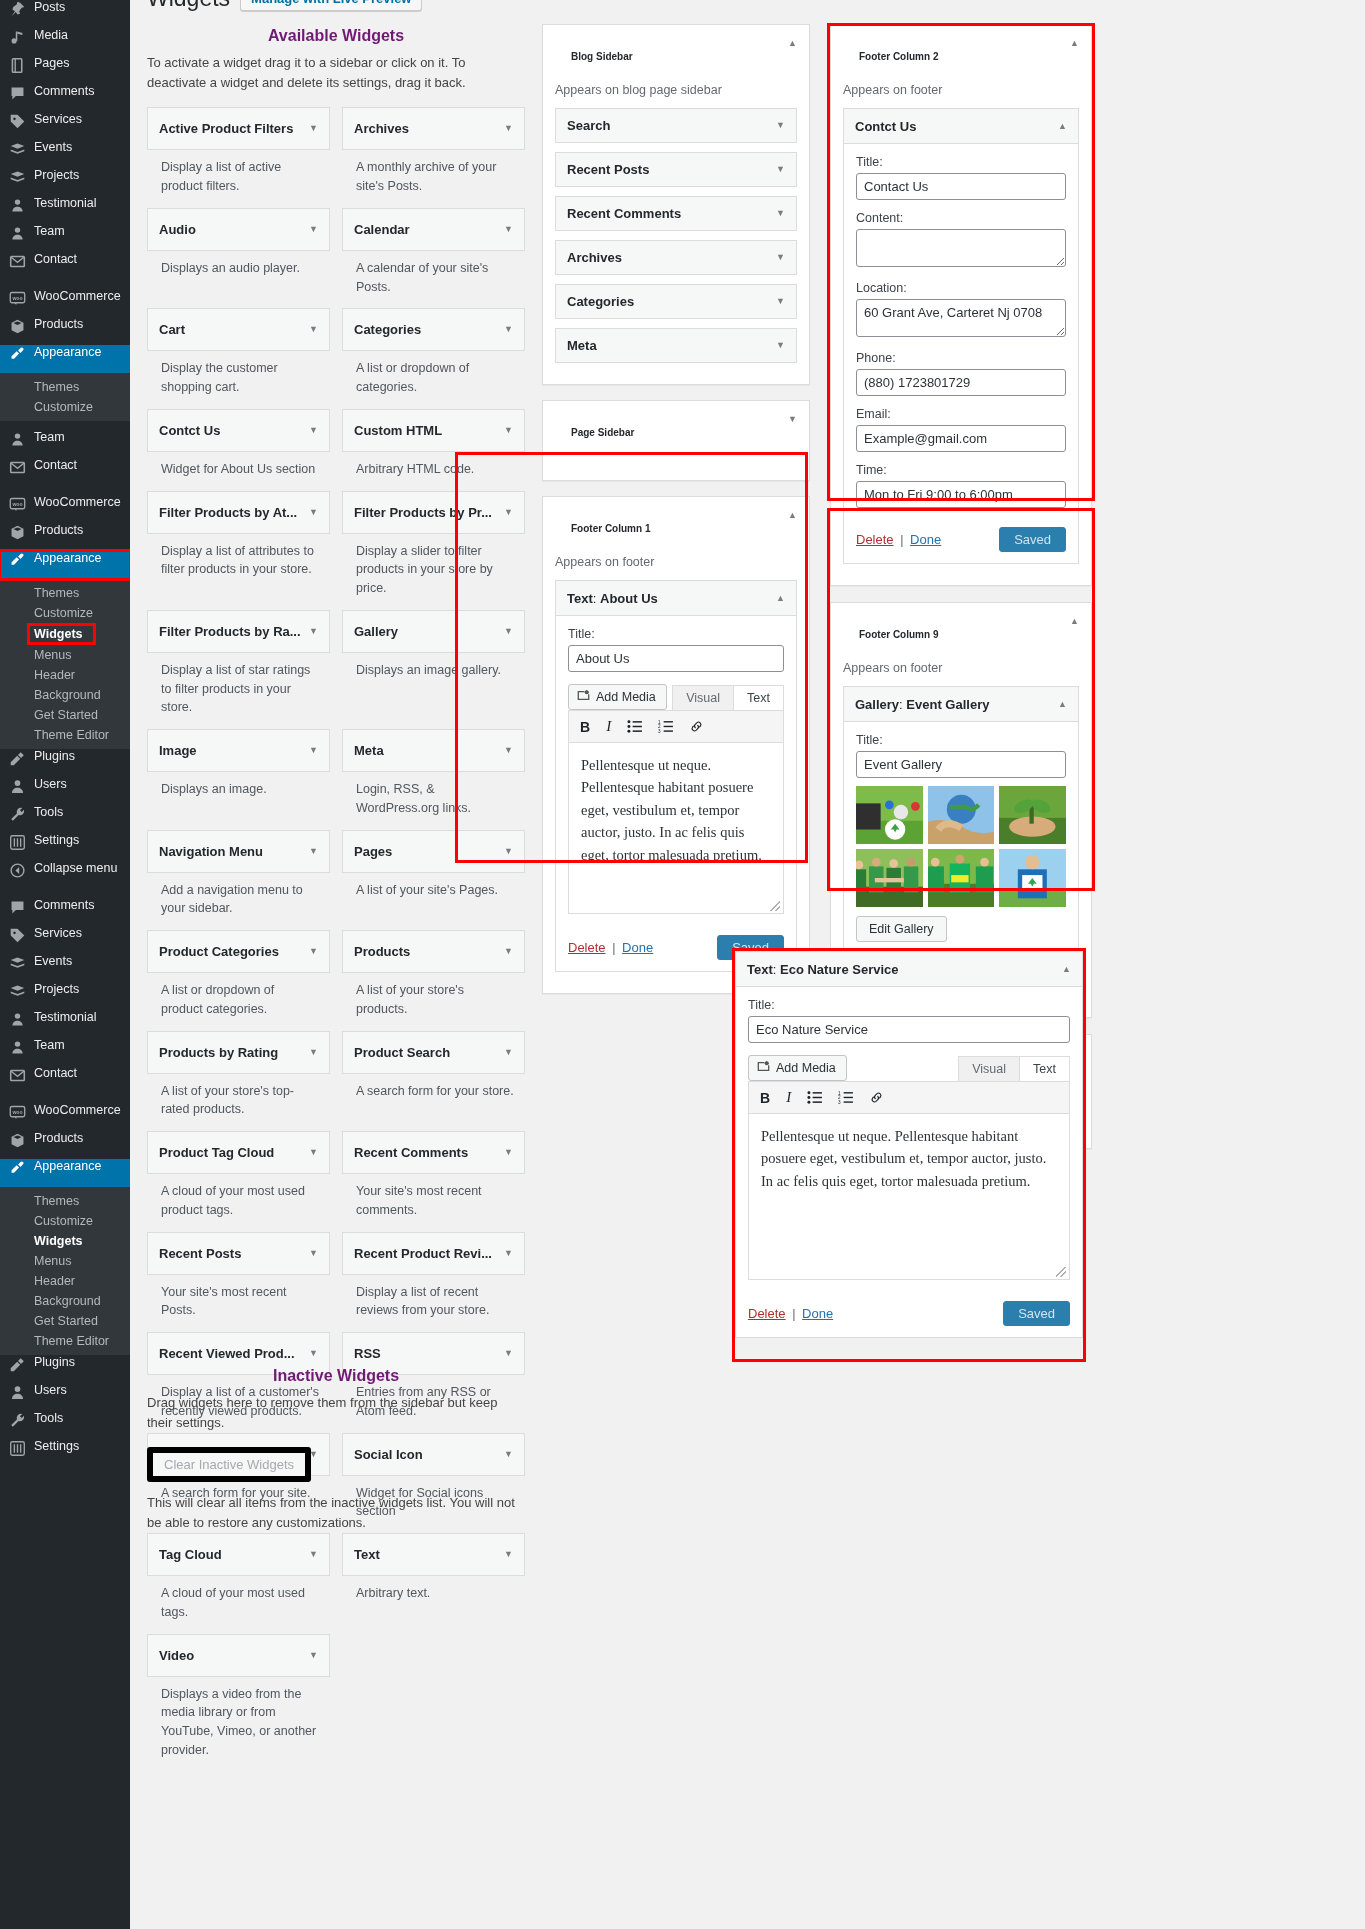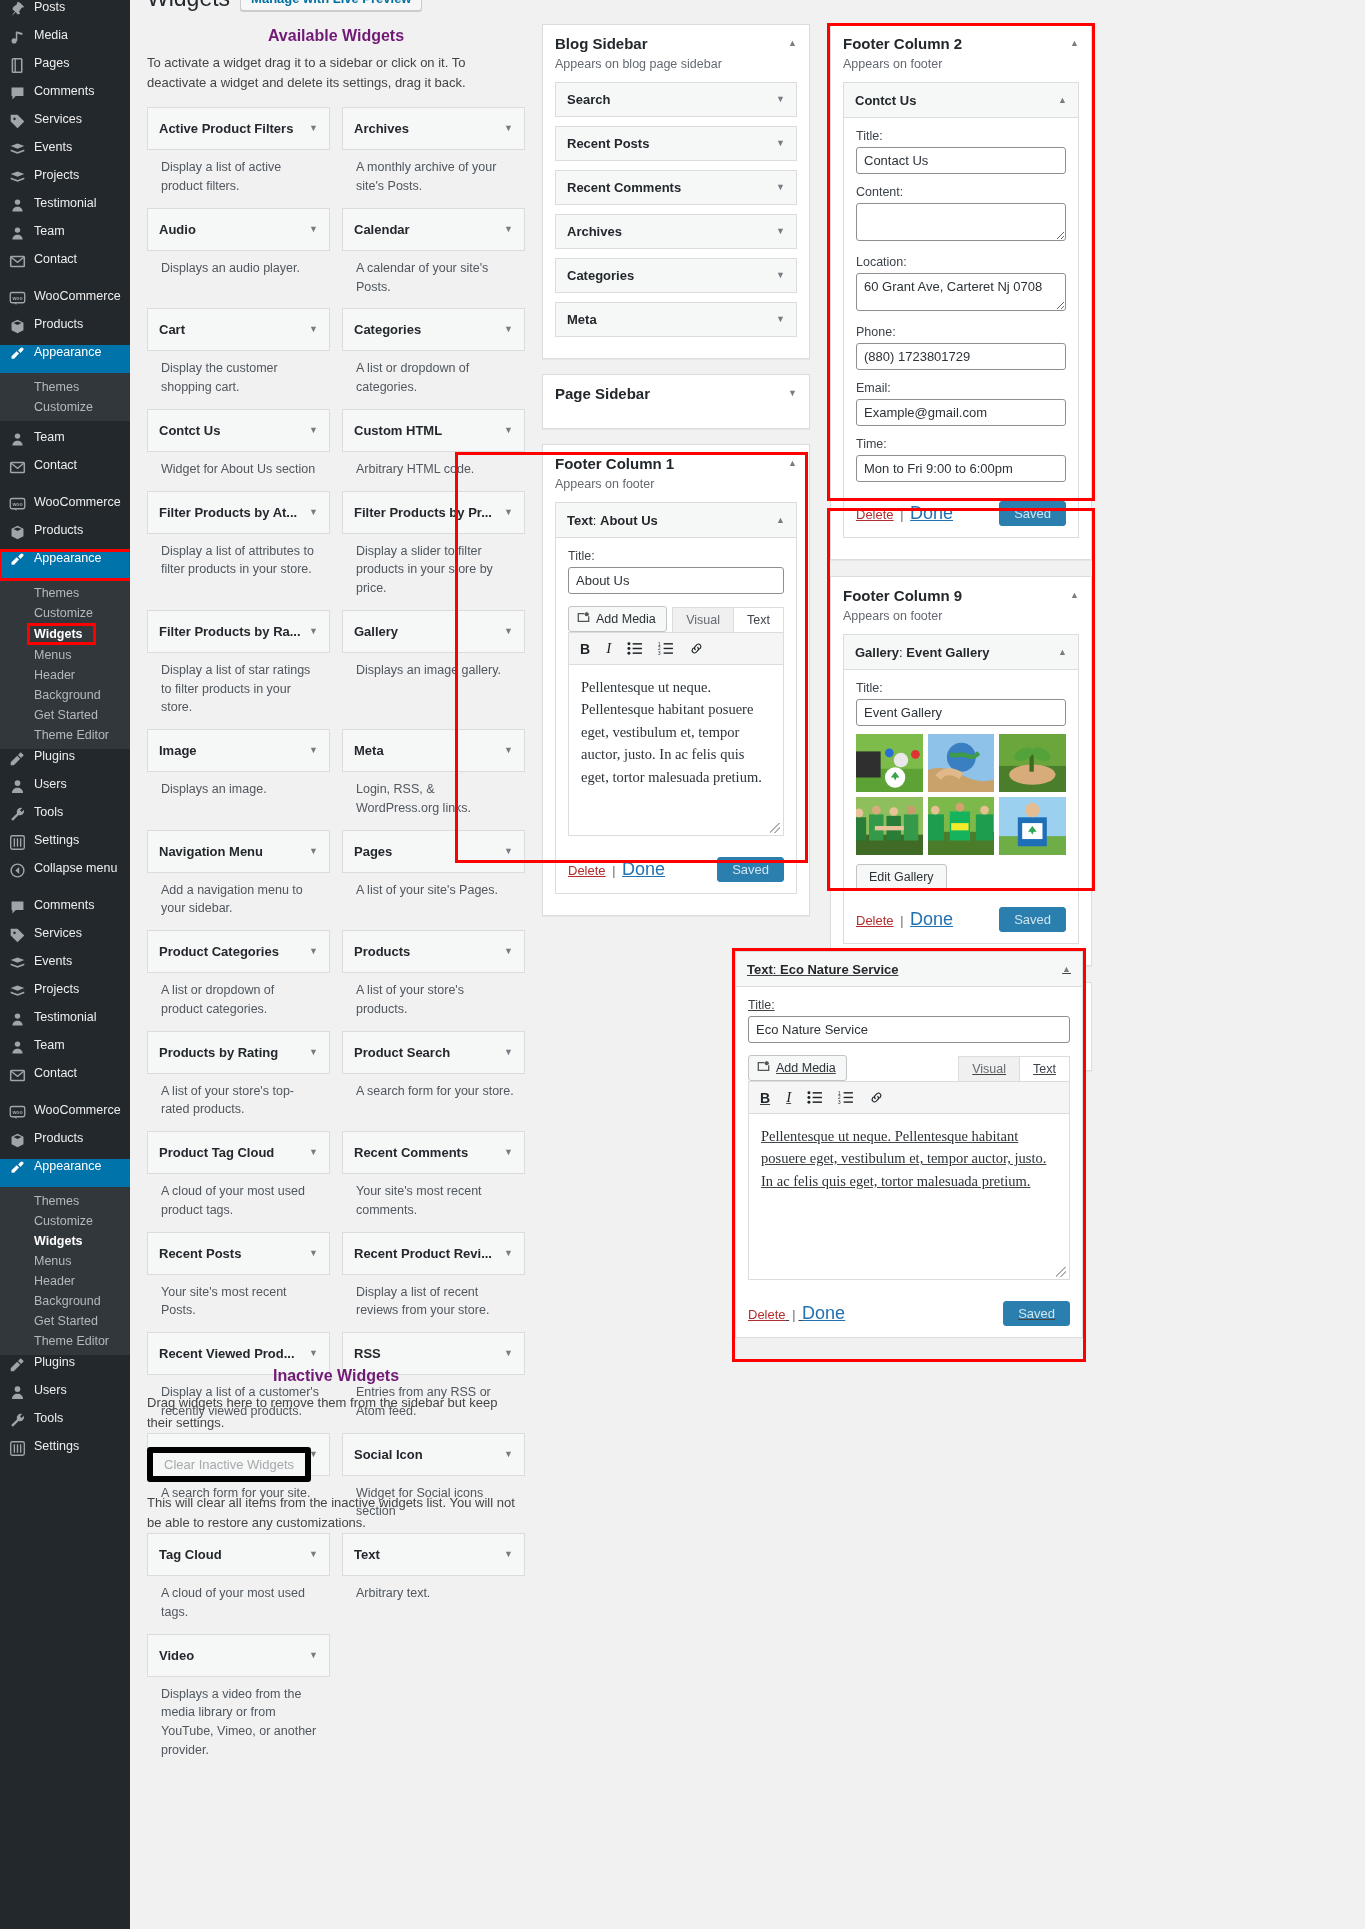--- a/index.html
+++ b/index.html
@@ -123,21 +123,21 @@
   
   .panel {
     background:#fff; border:1px solid #dcdcde;
     box-shadow:0 1px 1px rgba(0,0,0,.04);
     padding:10px 12px 12px 12px;
   }
   .panel-head {
     display:flex; align-items:flex-start; justify-content:space-between;
   }
   .panel-head h2 {
-    margin:0; font-size:15px; font-weight:bold; color:#23282d;
+    margin:16px; font-size:10px; font-weight:bold; color:#23282d;
   }
   .panel-sub { font-size:12.5px; color:#646970; margin:5px 0 11px 0; }
   .panel-toggle { color:#787c82; font-size:9px; padding-top:4px; cursor:pointer; }
 
   .wrow {
     background:#f6f7f7; border:1px solid #dcdcde;
     height:35px; display:flex; align-items:center;
     padding:0 11px; margin-bottom:9px; cursor:move;
   }
   .wrow .wname { font-weight:bold; font-size:13px; color:#23282d; flex:1; }
@@ -163,21 +163,21 @@
     font-family:"Liberation Sans", sans-serif; resize:vertical;
   }
   .fld-gap { height:11px; }
 
   .wopen-foot {
     display:flex; align-items:center; justify-content:space-between;
     padding:10px 12px 11px 12px;
   }
   .lnk-delete { color:#b32d2e; font-size:13px; text-decoration:underline; cursor:pointer; }
   .lnk-sep { color:#666; font-size:12.5px; margin:0 3px; }
-  .lnk-done { color:#2271b1; font-size:18px; text-decoration:underline; cursor:pointer; }
+  .lnk-done { color:#2271b1; font-size:13px; text-decoration:underline; cursor:pointer; }
   .btn-saved {
     background:#2b7faf; border:1px solid #2b7faf; border-radius:3px;
     color:#cfe4f0; font-size:13px; padding:4px 14px; cursor:default;
   }
 
   
   .ed-toolbar-row {
     display:flex; align-items:flex-end; justify-content:space-between;
     margin-bottom:0;
   }
@@ -1118,21 +1118,21 @@
       <div class="panel-head">
         <h2>Footer Column 4</h2>
         <span class="panel-toggle tri-up">▲</span>
       </div>
       <div class="panel-sub">Appears on footer</div>
       <div style="height:18px;"></div>
     </div>
   </div>
 
   <div style="position:absolute; left:605px; top:951px; width:348px;">
-    <div class="wopen" style="background:#fff;text-decoration:underline;">
+    <div class="wopen" style="background:#fff;">
       <div class="wopen-head">
         <span class="wname">
           <b>Text</b><span>: </span><b>Eco Nature Service</b>
         </span>
         <span class="tri-up">▲</span>
       </div>
       <div class="wopen-body">
         <label class="fld-label">Title:</label>
         <input class="fld-in" type="text" value="Eco Nature Service" style="">
 

